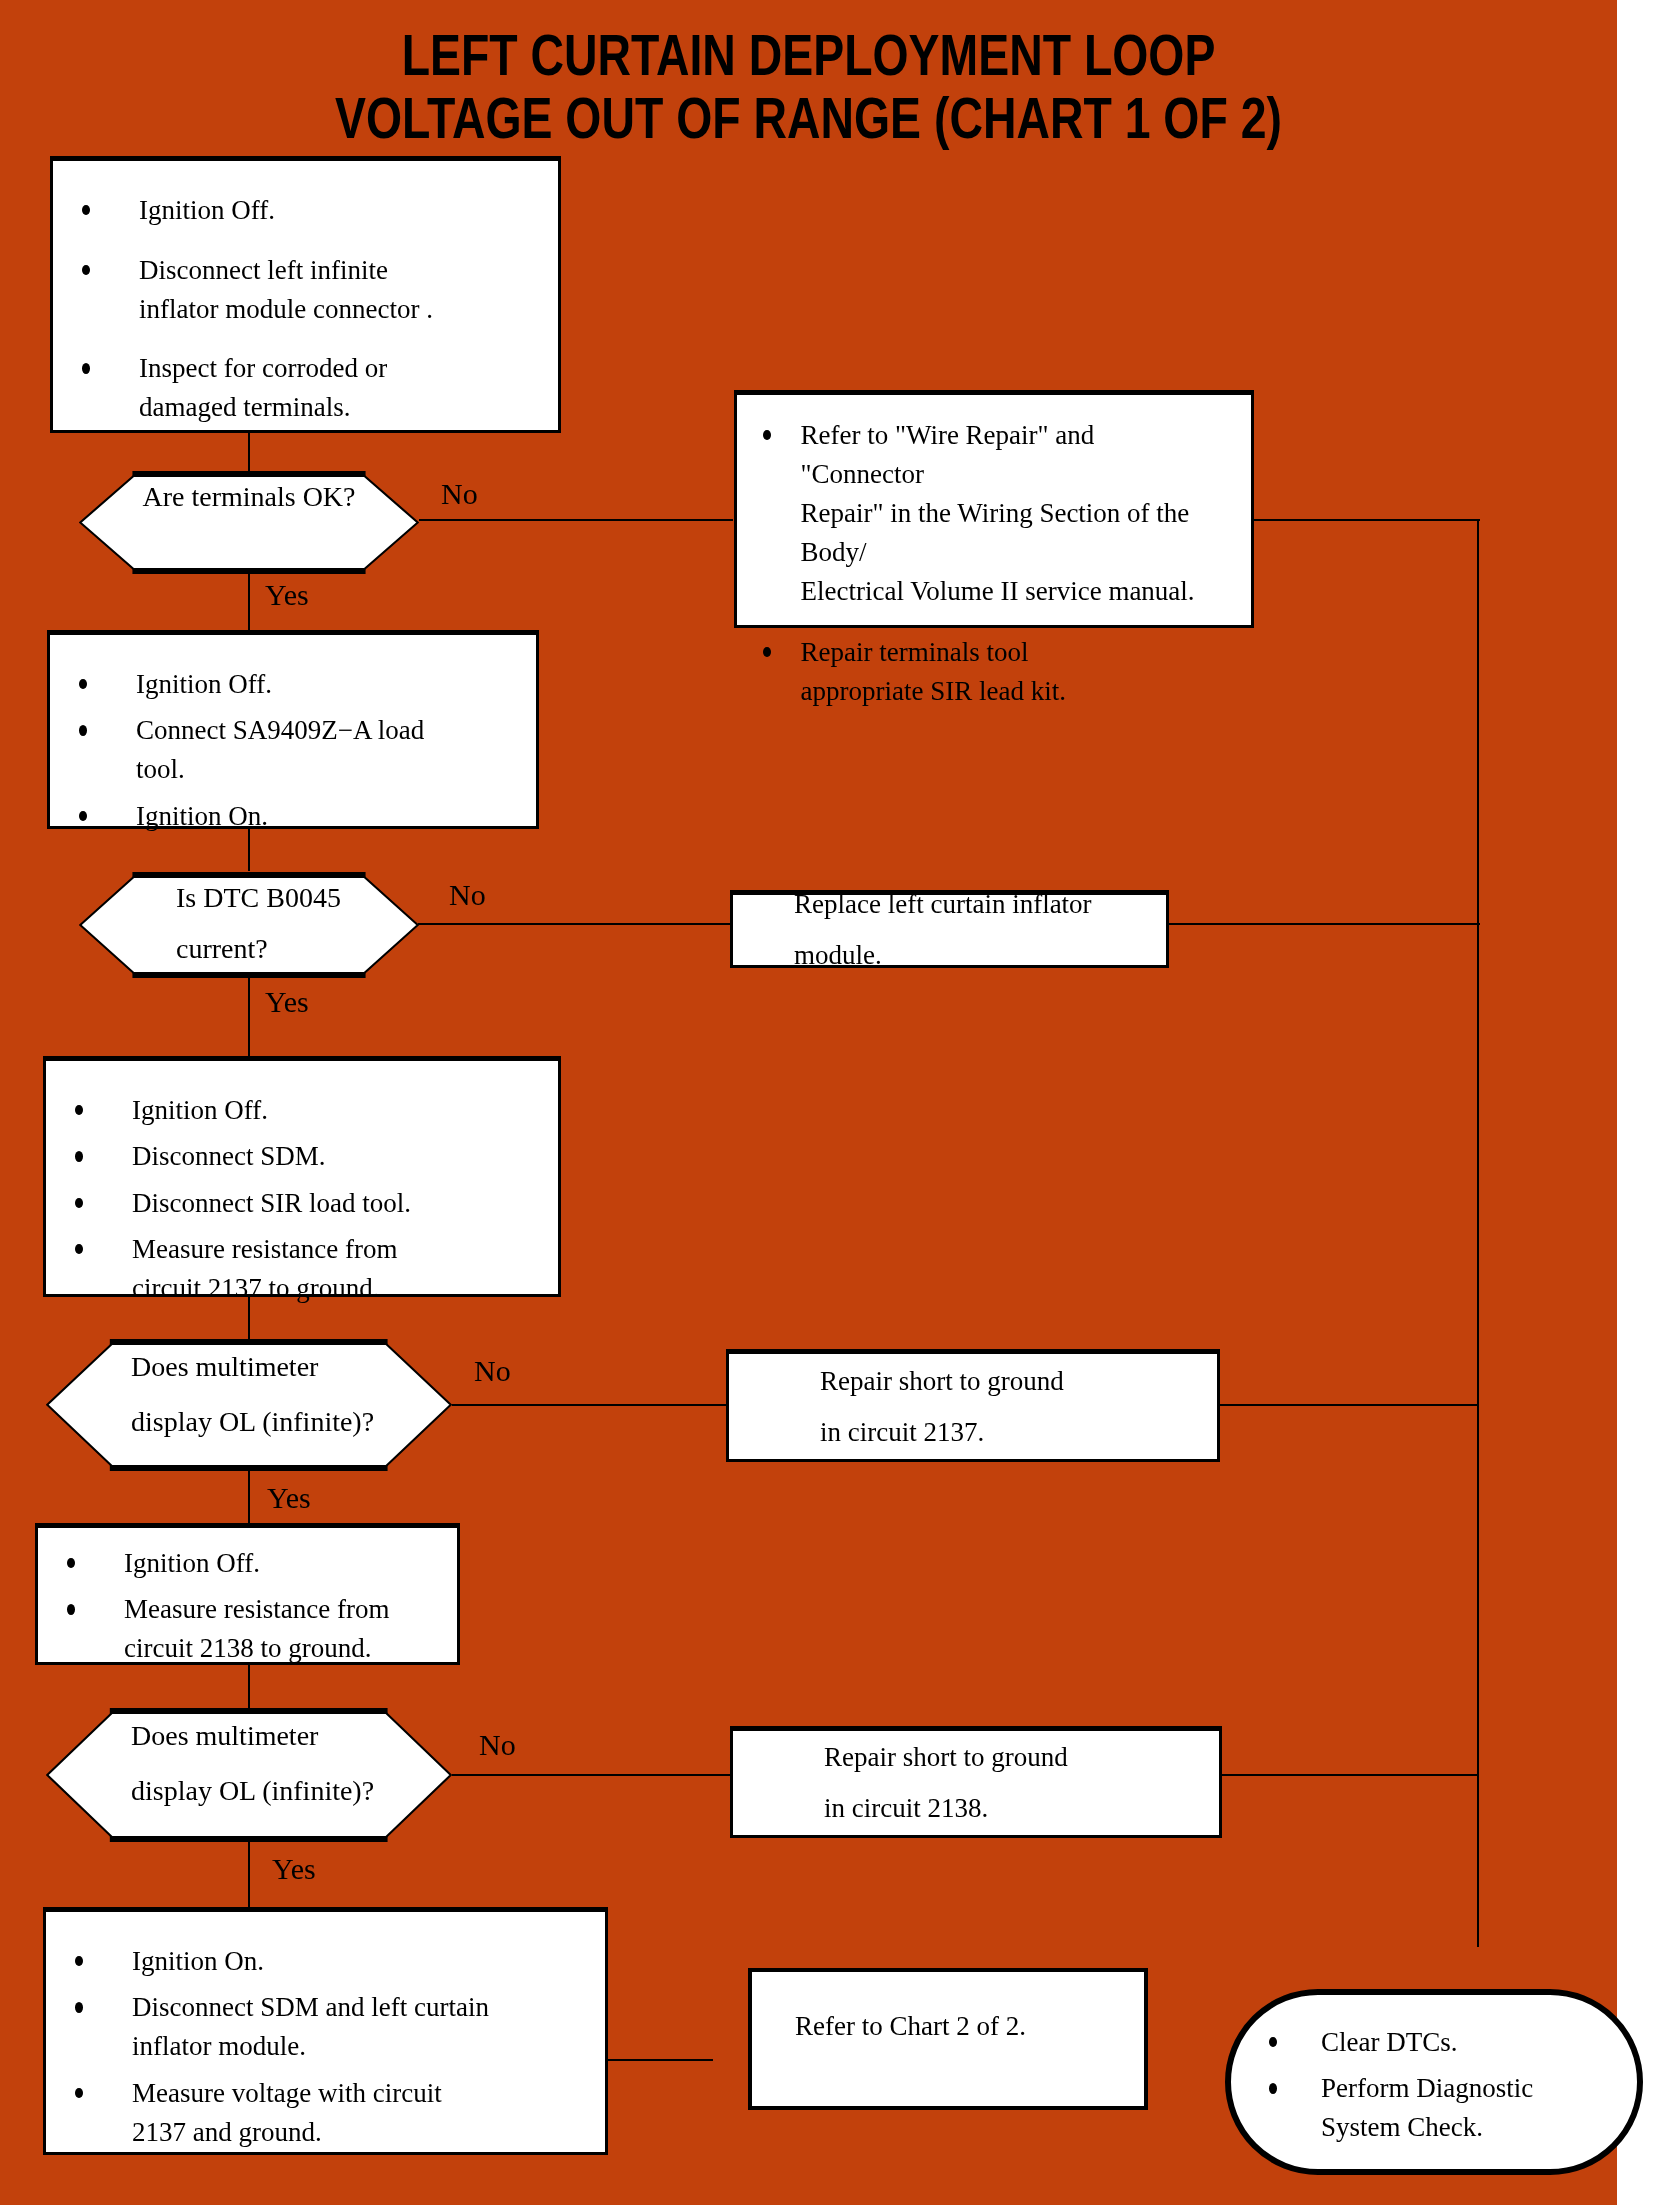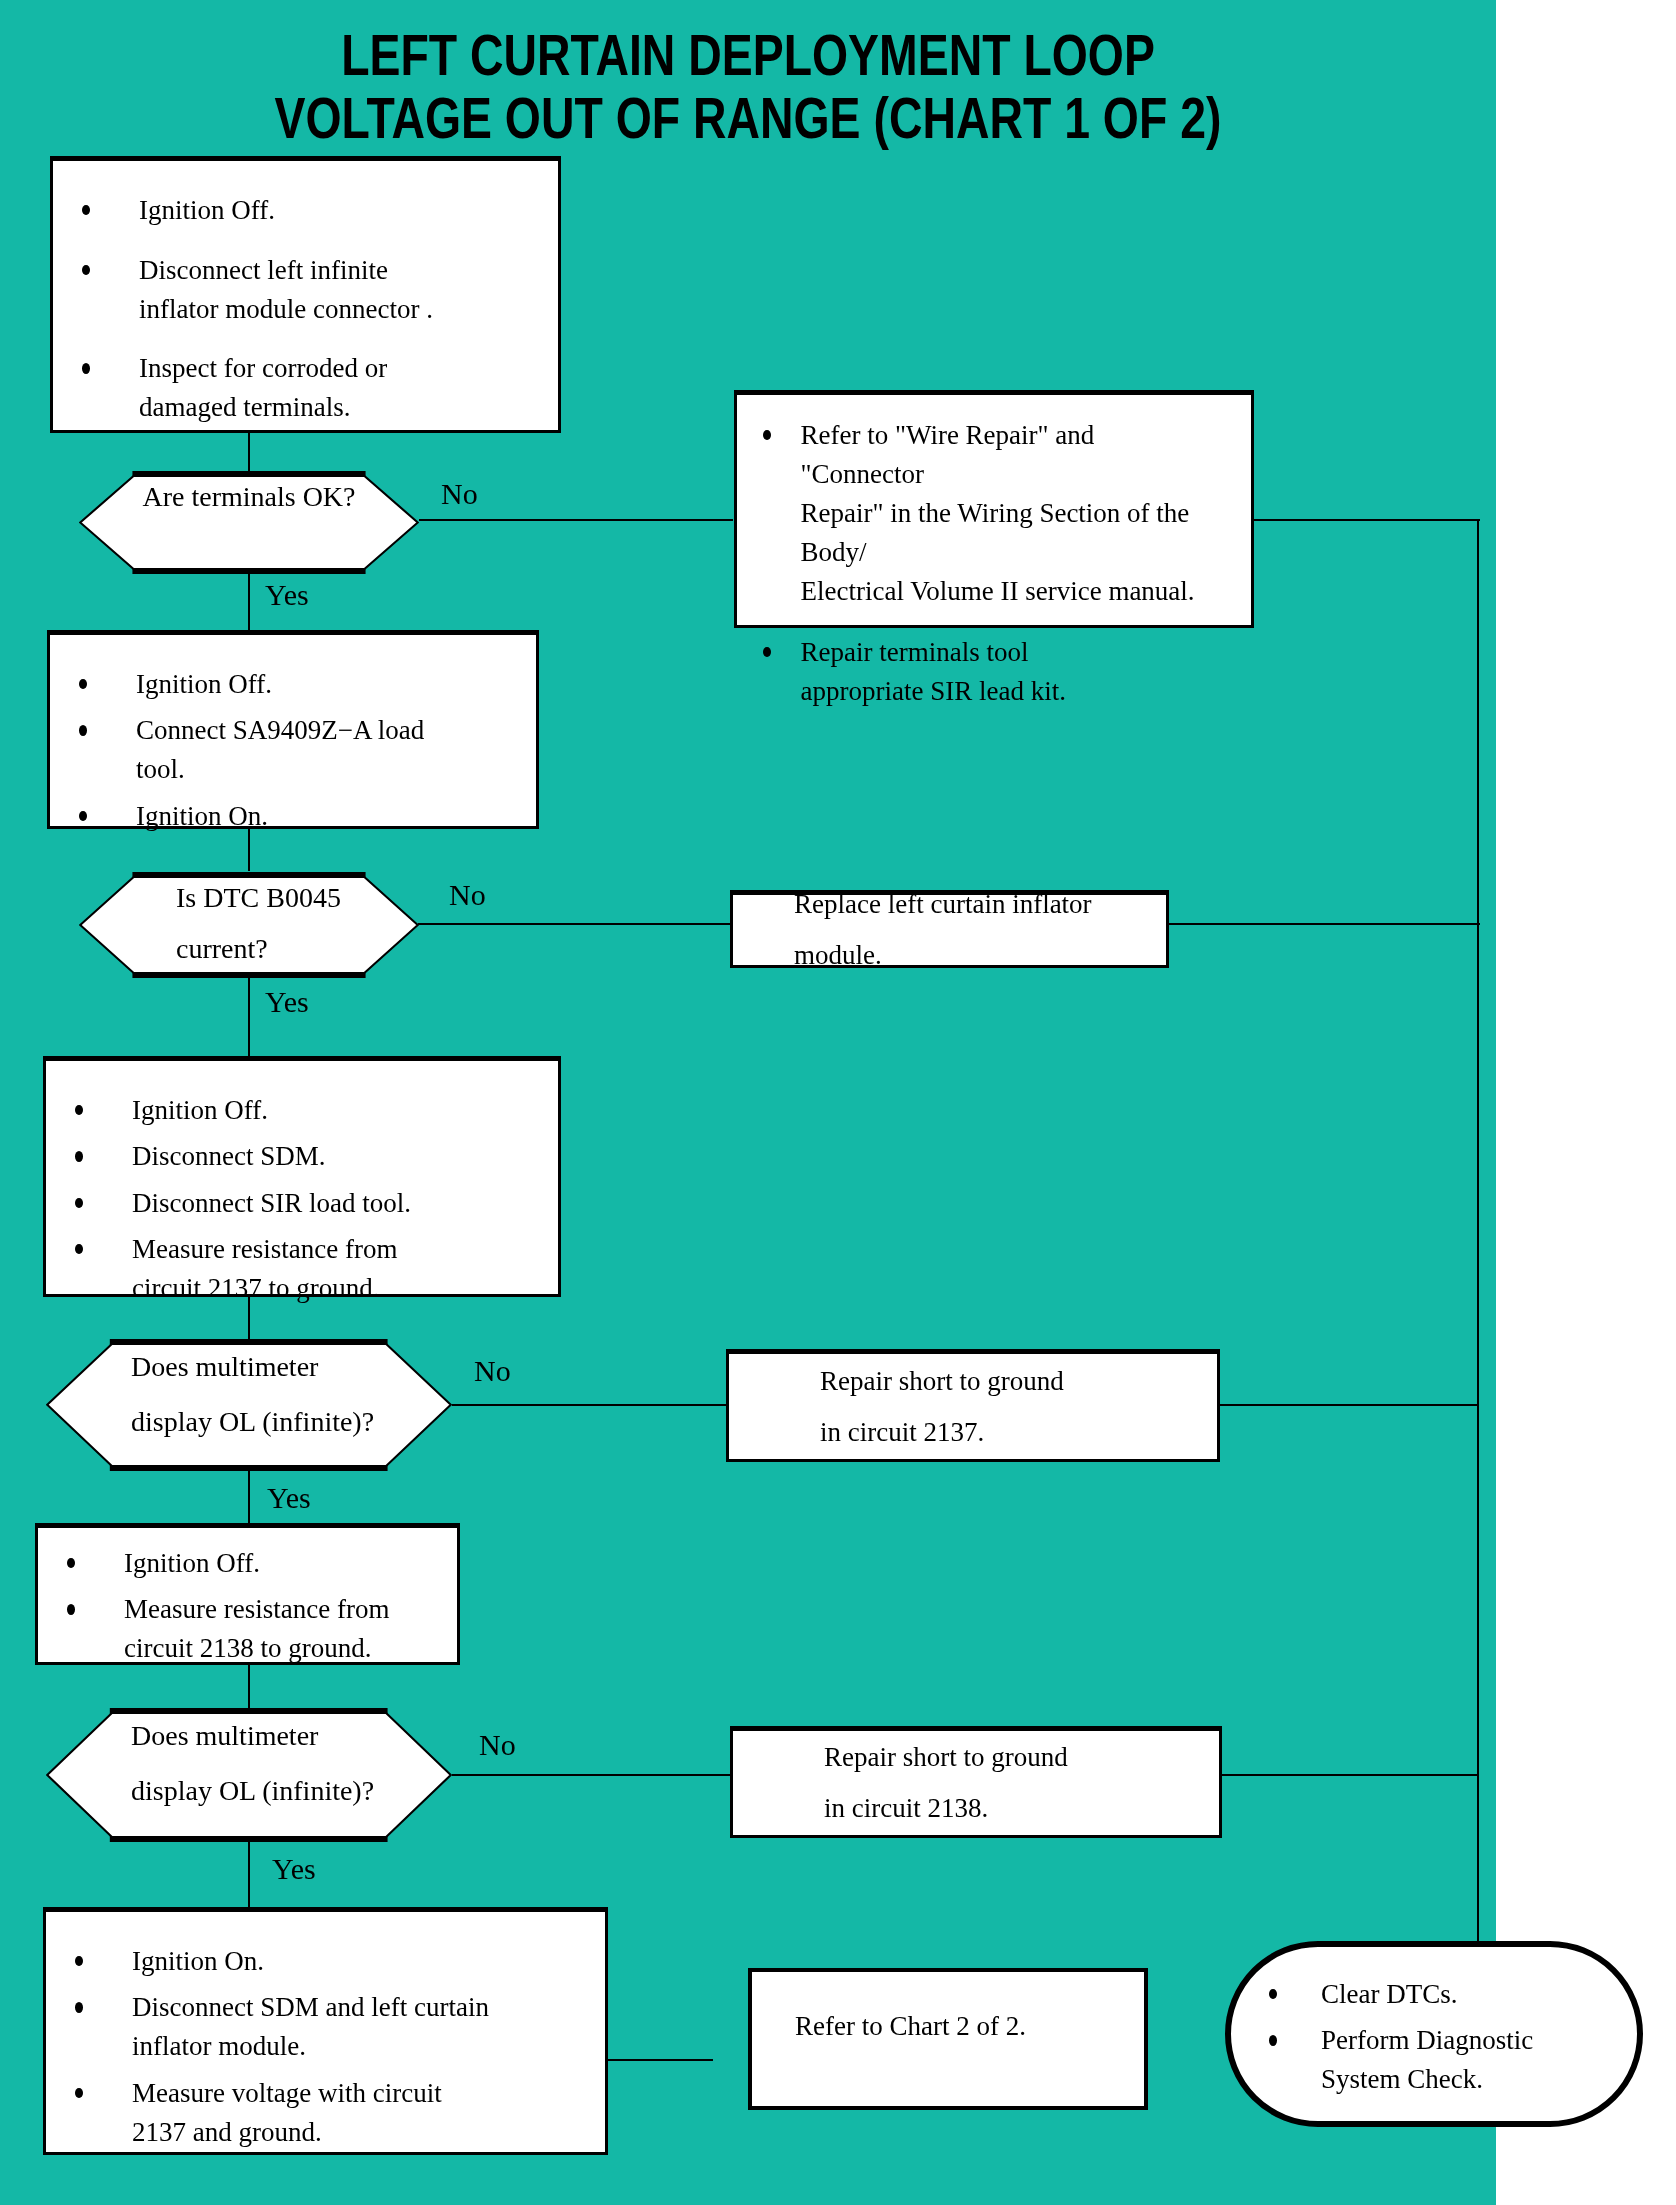--- a/index.html
+++ b/index.html
@@ -1,18 +1,18 @@
 <!DOCTYPE html>
 <html style="font-size:9.7px"><head>
 <meta charset="utf-8">
 <style>
   html,body{margin:0;padding:0;background:#ffffff;}
   body{width:1676px;height:2205px;overflow:hidden;position:relative;
        font-family:"Liberation Serif", serif;color:#000;}
-  .canvas{position:absolute;left:0;top:0;width:1496px;height:2205px;background:#14b8a6;}
+  .canvas{position:absolute;left:0;top:0;width:1617px;height:2205px;background:#c2410c;}
 
   .title{position:absolute;left:0;right:0;top:23px;text-align:center;
          font-family:"Liberation Sans", sans-serif;font-weight:700;
          font-size:58px;line-height:63px;letter-spacing:0px;
          transform:scaleX(0.80);transform-origin:50% 0;}
 
   .pbox{position:absolute;background:#fff;border:3.6px solid #000;border-top-width:5.5px;
         box-sizing:border-box;font-size:27px;line-height:39px;}
   .item{display:flex;}
   .bullet{width:8px;height:10.3px;background:#000;border-radius:50%;flex:none;margin-top:14px;}
@@ -246,21 +246,21 @@
           <span class="ln">Measure voltage with circuit</span>
           <span class="ln">2137 and ground.</span>
         </span>
     </div>
   </div>
 
   <div class="abox" style="left:748px;top:1968px;width:400px;height:142px;padding-left:43px;justify-content:flex-start;padding-top:29px;border-width:4.3px;">
     <span>Refer to Chart 2 of 2.</span>
   </div>
 
-  <div class="terminal indent-c gap-sm" style="left:1225px;top:1941px;width:418px;height:186px">
+  <div class="terminal indent-c gap-sm" style="left:1225px;top:1989px;width:418px;height:186px">
     <div class="item">
       <span class="bullet"></span>
       <span class="txt">
           <span class="ln">Clear DTCs.</span>
         </span>
     </div>
     <div class="item">
       <span class="bullet"></span>
       <span class="txt">
           <span class="ln">Perform Diagnostic</span>

